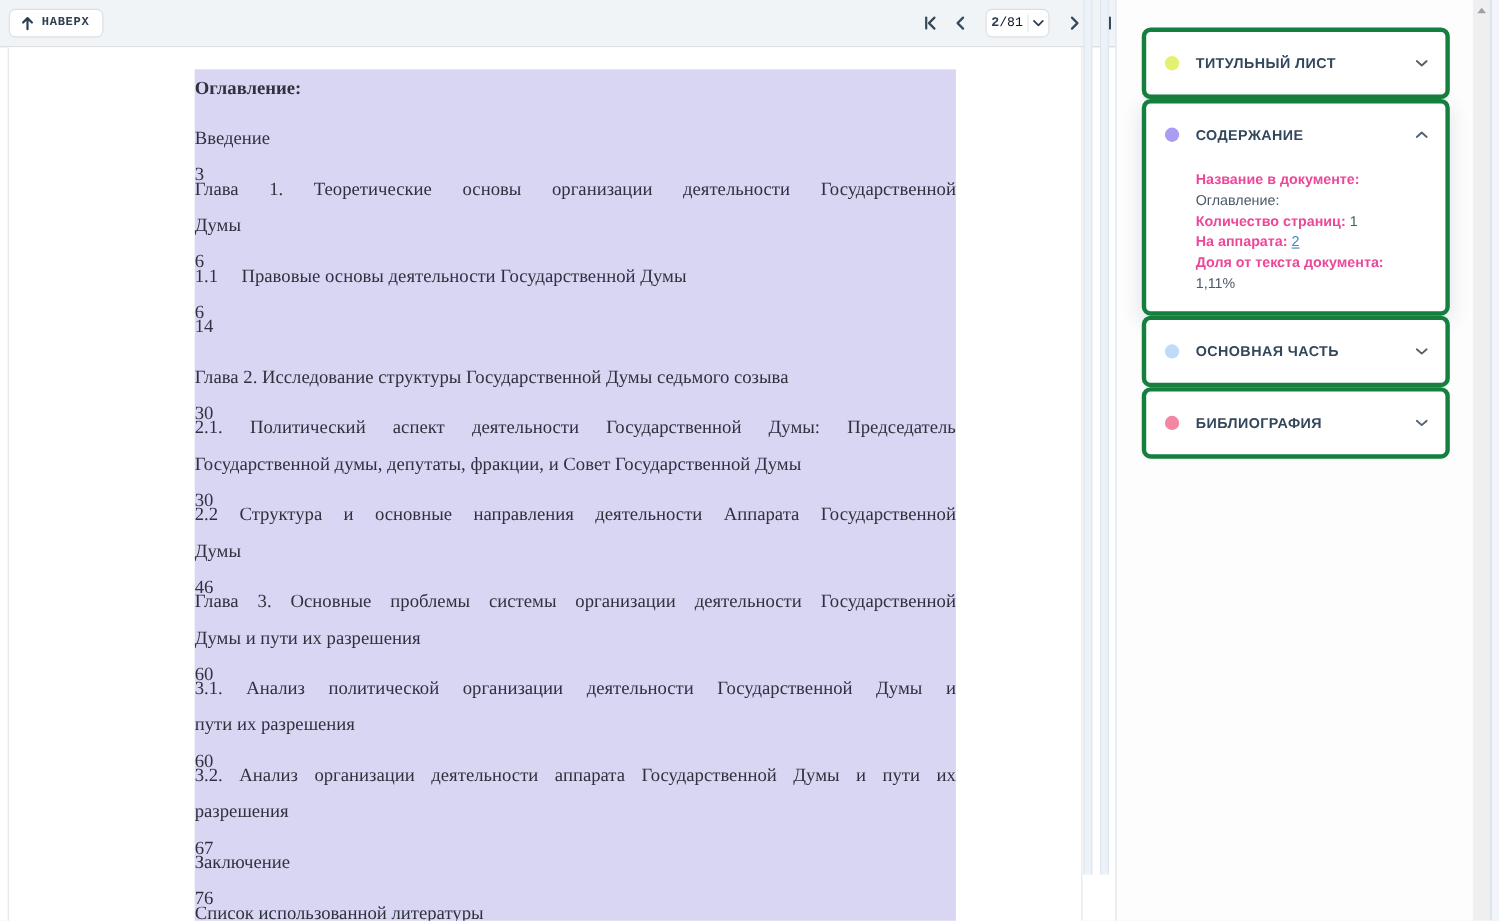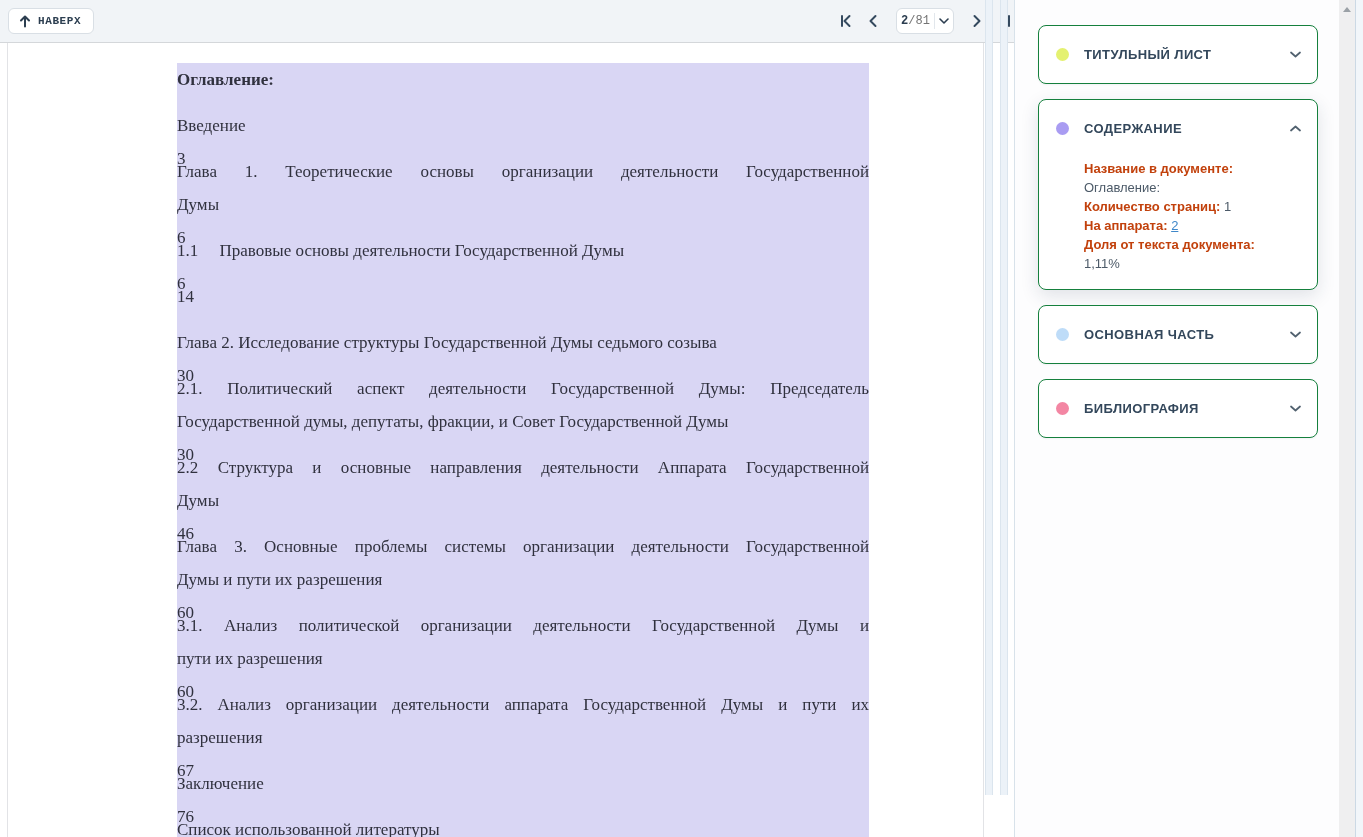--- a/index.html
+++ b/index.html
@@ -9,21 +9,21 @@
   
   .toolbar { position:absolute; left:0; top:0; width:1014px; height:42px;font-family:Liberation Mono, monospace; }
   .btn-top { position:absolute; left:8px; top:8px; height:26px; display:flex; align-items:center; gap:7px;
              background:#fff; border:1px solid #d9dfe5; border-radius:6px; padding:0 12px 0 10px;
              font-size:11px; font-weight:bold; letter-spacing:.6px; color:#2c3e50; cursor:pointer; }
   .pager { position:absolute; left:836px; top:8px; height:26px; display:flex; align-items:center; gap:7px; }
   .nav-btn { width:20px; height:26px; display:flex; align-items:center; justify-content:center; cursor:pointer; }
   .page-box { width:58px; height:26px; background:#fff; border:1px solid #d9dfe5; border-radius:6px;
               margin:0 6px; display:flex; align-items:center; cursor:pointer; }
   .page-box .val { flex:1; text-align:center; font-size:12px; font-weight:bold; color:#2c3e50; }
-  .page-box .val .total { font-weight:normal; color:#737373; }
+  .page-box .val .total { font-weight:normal; color:#0f172a; }
   .page-box .sep { width:1px; height:16px; background:#e2e7ec; }
   .page-box .chev { width:18px; display:flex; align-items:center; justify-content:center; }
 
   
   .viewer { position:absolute; left:0; top:42px; width:1014px; height:795px; background:#fff; border-top:1px solid #d4d7da; }
   .page { position:absolute; left:7px; top:0; width:977px; height:795px; background:#fff;
           border-left:1px solid #e2e3e6; border-right:1px solid #e2e3e6; }
   .doc-scroll { position:absolute; top:0; height:795px; width:8px; background:#ecf2f8;
                 border-left:1px solid #dbe5ee; border-right:1px solid #dbe5ee; }
   .doc-scroll.a { left:985px; }
@@ -35,29 +35,29 @@
   .doc-line.para { margin-top:13px; }
   .doc-line:first-child { margin-top:0; }
   .doc-line.bold { font-weight:bold; }
   .doc-line.spread { white-space:normal; text-align:justify; text-align-last:justify; }
   .doc-line.flexline { display:flex; align-items:baseline;flex-direction:column; }
   .doc-line .leader { flex:1; overflow:hidden; white-space:nowrap; }
 
   
   .sidebar { position:absolute; left:1014px; top:0; width:325px; height:837px; background:#fdfdfe;
              border-left:1px solid #d8e2ea; padding:25px 0 0 23px; }
-  .card { width:280px; background:#fff; border:1px solid #15803d; border-radius:8px; margin-bottom:15px;
+  .card { width:280px; background:#fff; border:4px solid #15803d; border-radius:8px; 
           box-shadow:0 1px 2px rgba(27,43,65,.05); }
   .card.active { box-shadow:0 6px 18px rgba(30,50,80,.13); }
   .card-head { height:57px; display:flex; align-items:center; padding:0 16px 0 17px; cursor:pointer; }
   .dot { width:13px; height:13px; border-radius:50%; margin-right:15px; flex:none; }
   .card-title { flex:1; font-size:13px; font-weight:bold; letter-spacing:.4px; color:#33475b; }
   .card.disabled .card-title { color:#9badbd; }
   .card-details { padding:2px 16px 16px 45px; font-size:13px; color:#4c5a68; line-height:19px; }
-  .card-details b { color:#c2410c; }
+  .card-details b { color:#ec4899; }
   .card-details a { color:#3f87c9; }
 
   
   .v-track { position:absolute; left:1339px; top:0; width:16px; height:837px; background:#efeff0; cursor:pointer; }
   .v-track .tri-up { position:absolute; top:7px; left:4px; width:0; height:0;
                      border-left:4px solid transparent; border-right:4px solid transparent;
                      border-bottom:5px solid #9aa0a6; }
   .v-edge { position:absolute; left:1355px; top:0; width:8px; height:837px; background:#f2f6fa; border-left:1px solid #ccd9e5; }
 
   svg { display:block; }

